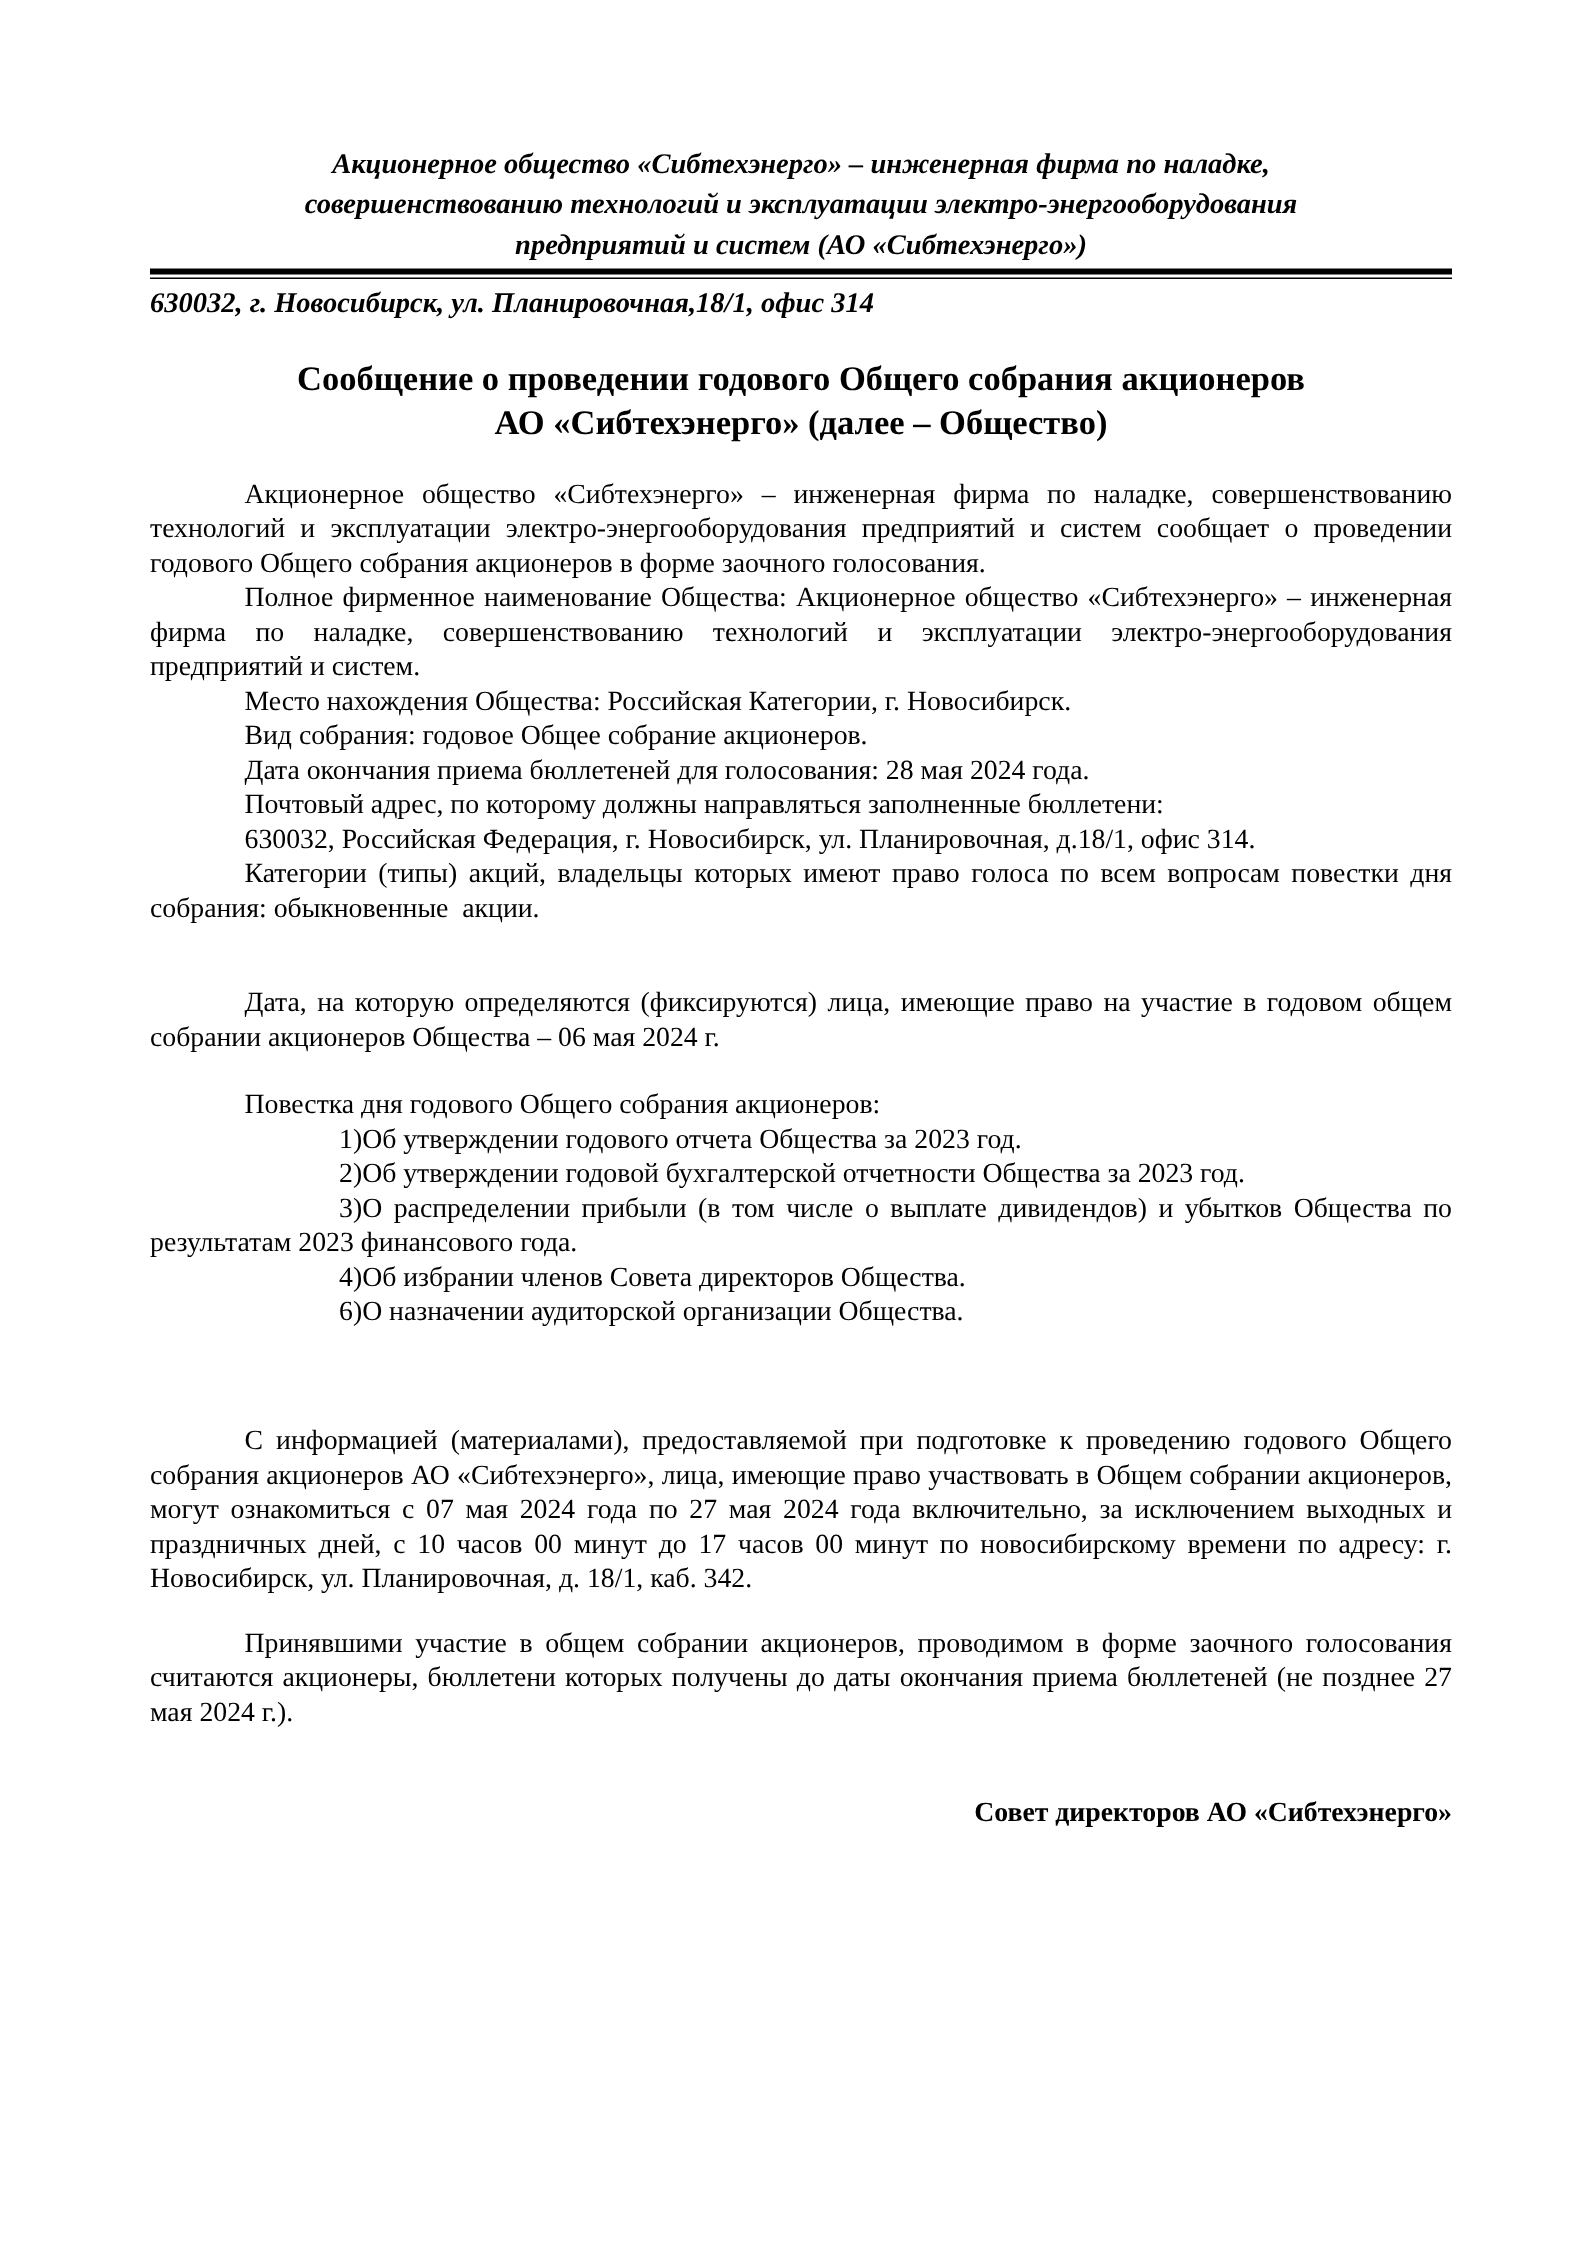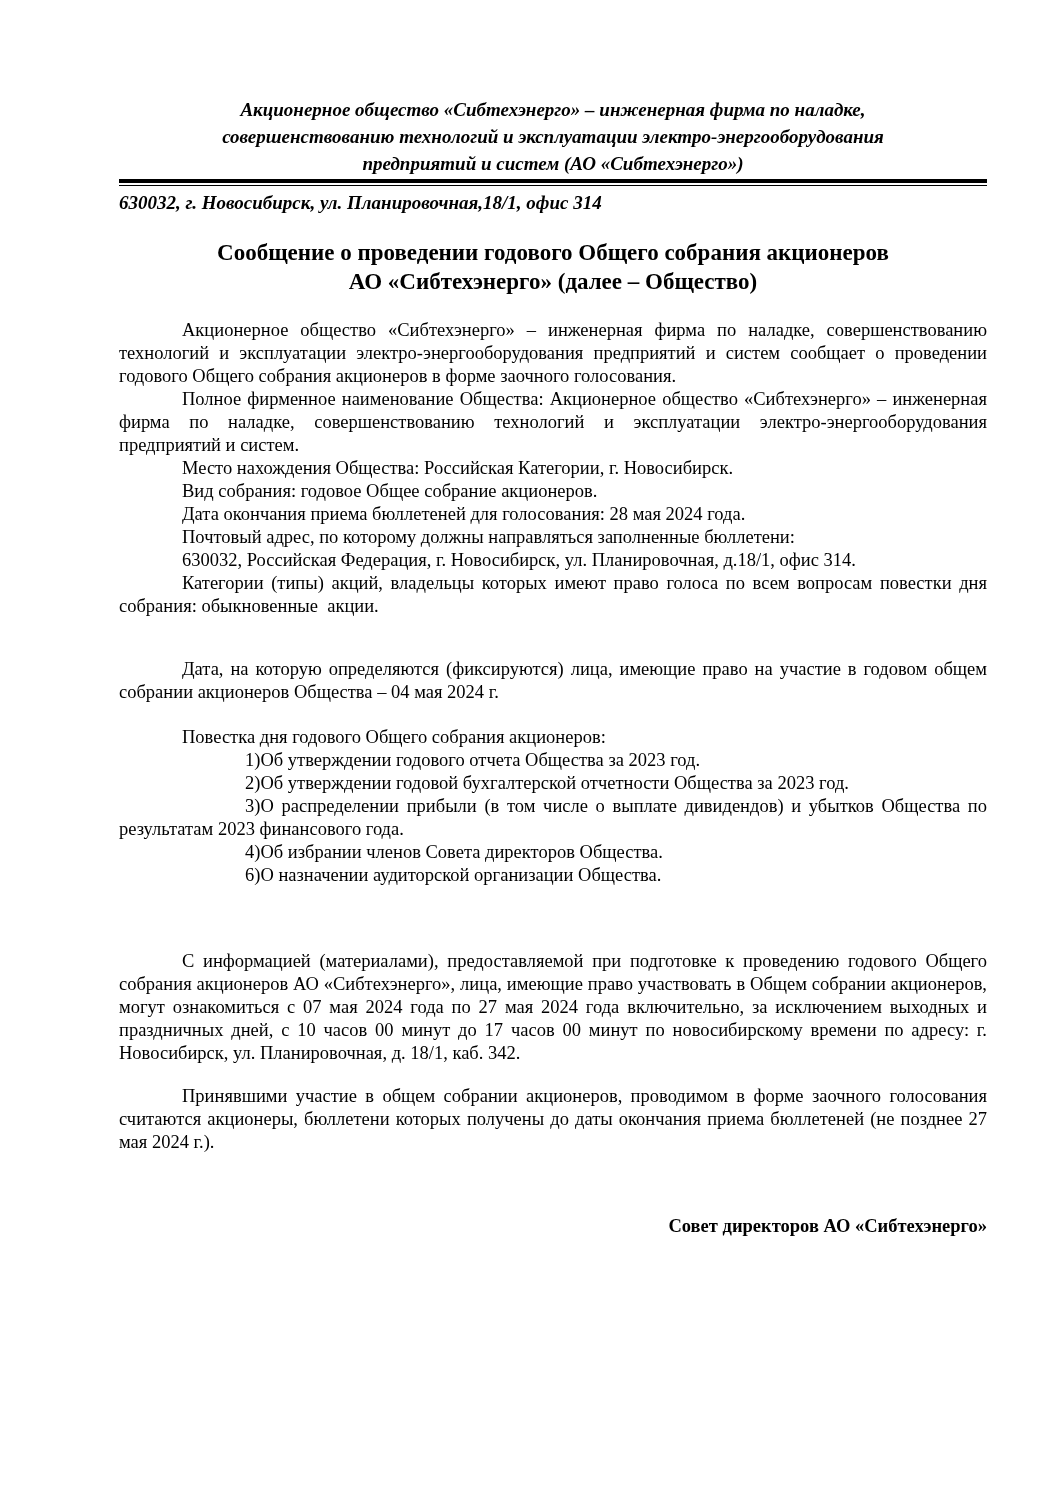--- a/index.html
+++ b/index.html
@@ -7,21 +7,21 @@
     position: relative;
     width: 1058px;
     height: 1497px;
     background: #ffffff;
     color: #000000;
     font-family: "Liberation Serif", "DejaVu Serif", serif;
     overflow: hidden;
   }
   .content {
     position: absolute;
-    left: 119px;
+    left: 100px;
     top: 0;
     width: 868px;
   }
   .letterhead {
     margin-top: 96px;
     text-align: center;
     font-weight: bold;
     font-style: italic;
     font-size: 19px;
     line-height: 27px;
@@ -54,21 +54,21 @@
     text-indent: 63px;
   }
   .body-text b { font-weight: normal; }
   p.p-intro { margin-top: 23px; }
   p.p-form { margin-top: 23px; }
   p.p-record { margin-top: 40px; }
   p.p-agenda-heading { margin-top: 22px; }
   p.p-materials { margin-top: 63px; }
   p.p-participation { margin-top: 20px; }
   p.p-signature {
-    margin-top: 61px;
+    margin-top: 44px;
     text-align: right;
     text-indent: 0;
     font-weight: bold;
   }
   .li .num {
     display: inline-block;
     min-width: 27px;
   }
   .keep-ws { white-space: pre-wrap; }
 </style>
@@ -105,21 +105,21 @@
 
 
       <p><b>Дата окончания приема бюллетеней для голосования</b><span>: 28 мая 2024 года.</span></p>
 
       <p><b>Почтовый адрес, по которому должны направляться заполненные бюллетени:</b></p>
 
       <p>630032, Российская Федерация, г. Новосибирск, ул. Планировочная, д.18/1, офис 314.</p>
 
       <p><b>Категории (типы) акций, владельцы которых имеют право голоса по всем вопросам повестки дня собрания</b><span class="keep-ws">: обыкновенные  акции.</span></p>
 
-      <p class="p-record">Дата, на которую определяются (фиксируются) лица, имеющие право на участие в годовом общем собрании акционеров Общества – 04 мая 2024 г.</p>
+      <p class="p-record">Дата, на которую определяются (фиксируются) лица, имеющие право на участие в годовом общем собрании акционеров Общества – 06 мая 2024 г.</p>
 
       <p class="p-agenda-heading"><b>Повестка дня годового Общего собрания акционеров:</b></p>
 
       <p class="li"><span class="num">1)</span><span>Об утверждении годового отчета Общества за 2023 год.</span></p>
       <p class="li"><span class="num">2)</span><span>Об утверждении годовой бухгалтерской отчетности Общества за 2023 год.</span></p>
       <p class="li"><span class="num">3)</span><span>О распределении прибыли (в том числе о выплате дивидендов) и убытков Общества по результатам 2023 финансового года.</span></p>
       <p class="li"><span class="num">4)</span><span>Об избрании членов Совета директоров Общества.</span></p>
       <p class="li"><span class="num">6)</span><span>О назначении аудиторской организации Общества.</span></p>
 
       <p class="p-materials"><b>С информацией (материалами), предоставляемой при подготовке к проведению годового Общего собрания акционеров АО «Сибтехэнерго»,</b><span> лица, имеющие право участвовать в Общем собрании акционеров, могут ознакомиться с 07 мая 2024 года по 27 мая 2024 года включительно, за исключением выходных и праздничных дней, с 10 часов 00 минут до 17 часов 00 минут по новосибирскому времени по адресу: г. Новосибирск, ул. Планировочная, д. 18/1, каб. 342.</span></p>

